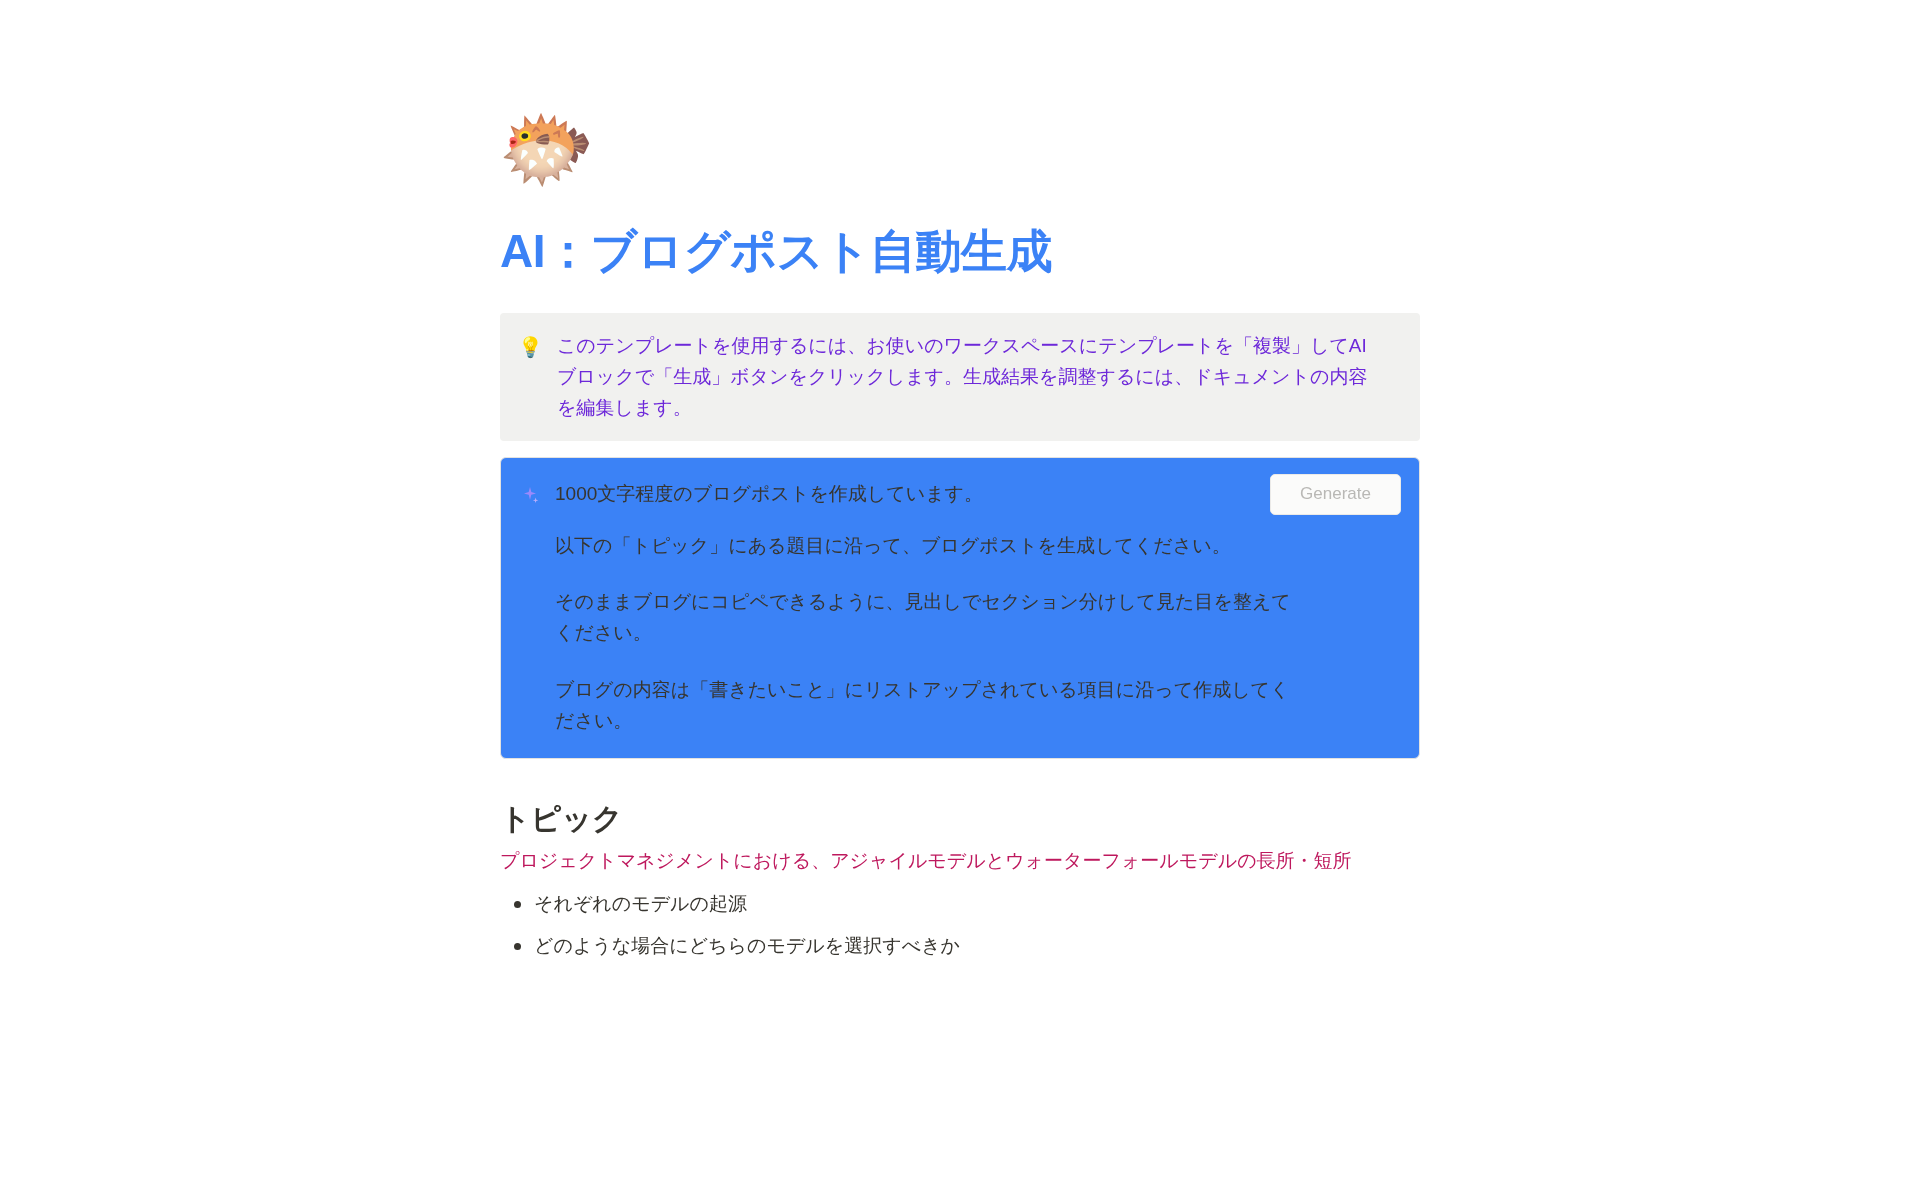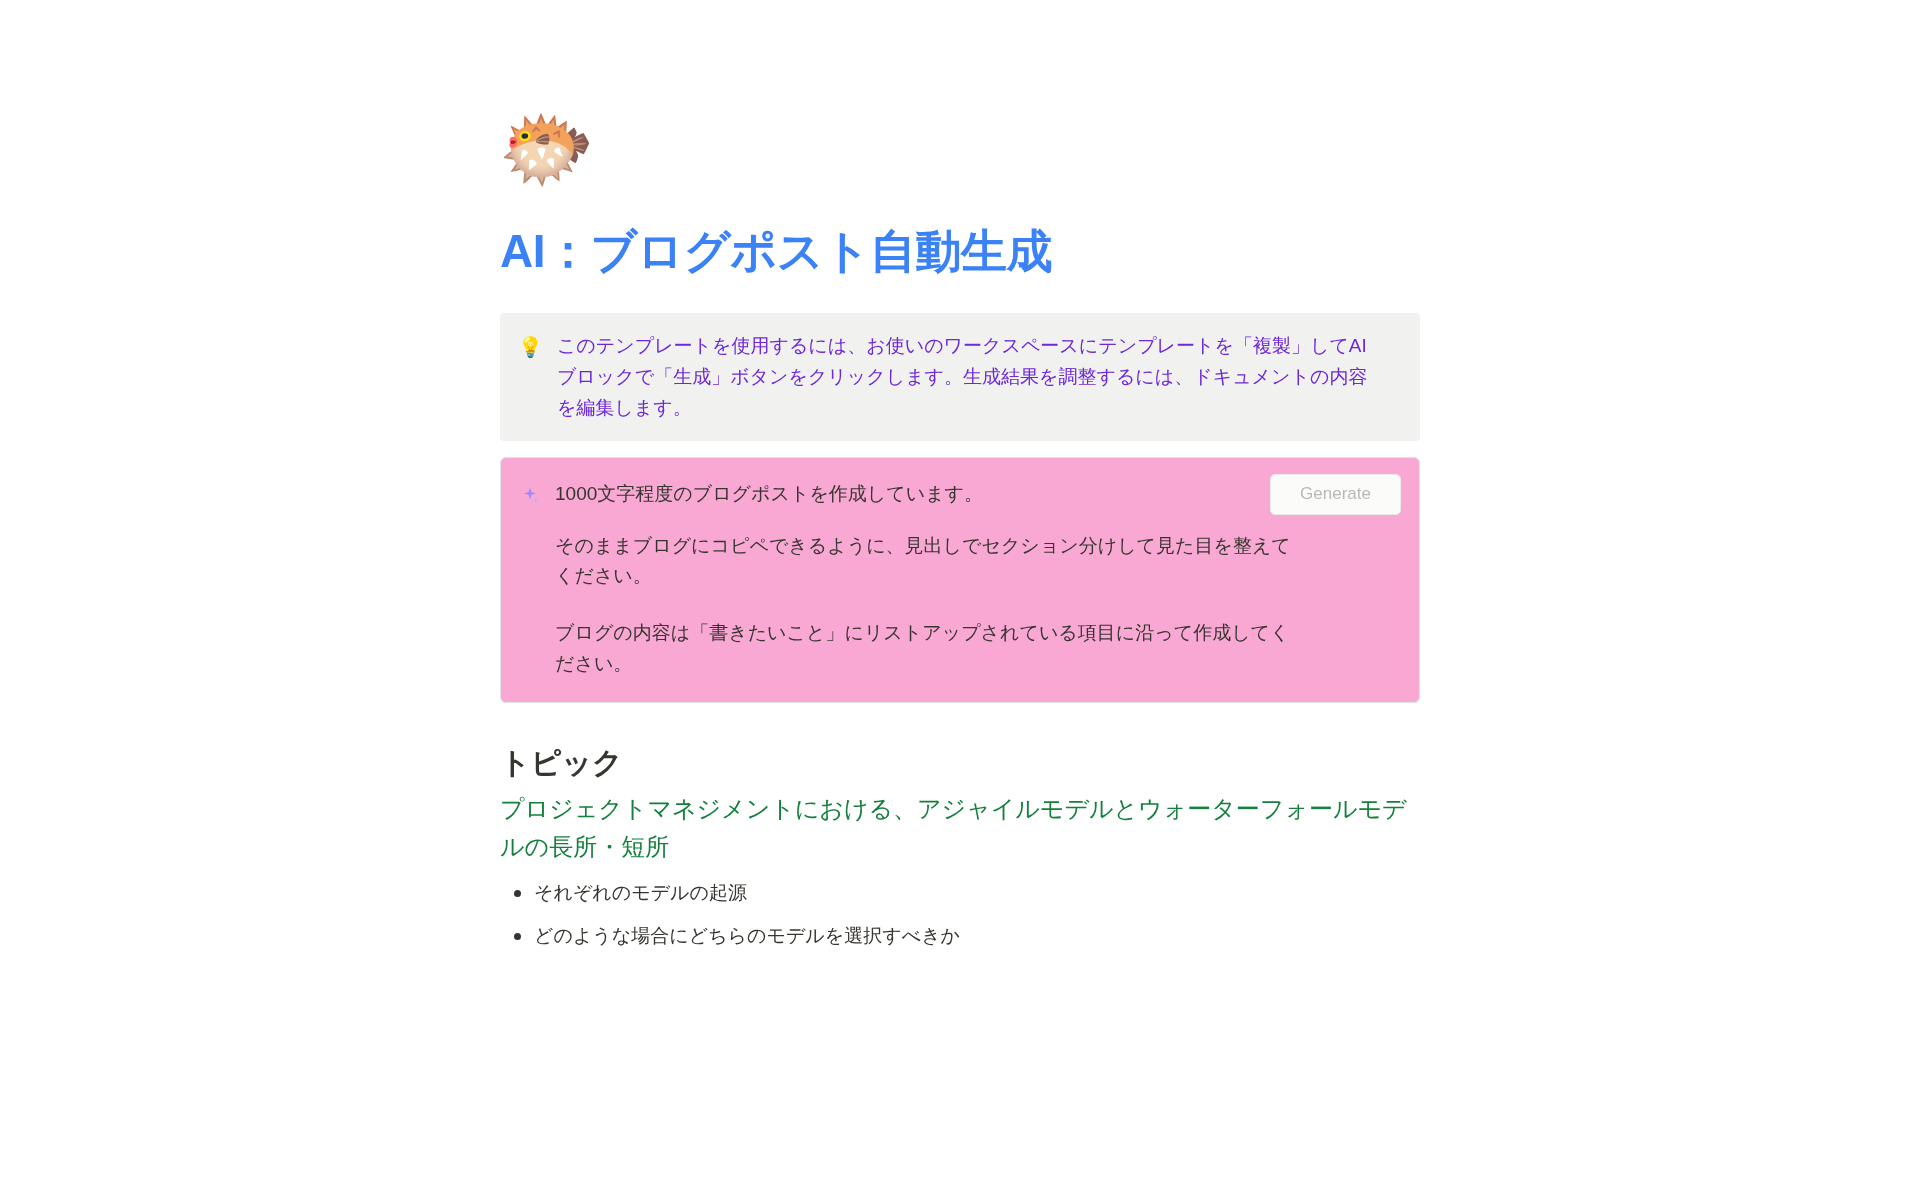--- a/index.html
+++ b/index.html
@@ -72,21 +72,21 @@
     color: #6d28d9;
     max-width: 820px;
   }
 
   
   .ai-block {
     border: 1px solid #e3e2e0;
     border-radius: 6px;
     padding: 16px 18px 22px 18px;
     margin-bottom: 40px;
-    background: #f9a8d4;
+    background: #3b82f6;
   }
   .ai-head {
     display: flex;
     align-items: center;
     gap: 14px;
   }
   .sparkle-icon {
     flex: 0 0 auto;
     width: 22px;
     height: 22px;
@@ -133,24 +133,24 @@
   .h2 {
     font-size: 30px;
     font-weight: bold;
     margin: 34px 0 8px 0;
     line-height: 1.3;
     color: #37352f;
   }
   .h2.first { }
 
   .body-text {
-    font-size: 24px;
+    font-size: 19px;
     line-height: 1.6;
     margin: 6px 0 0 0;
-    color: #15803d;
+    color: #be185d;
   }
 
   
   ul.bullets {
     list-style: none;
     margin: 12px 0 0 0;
     padding: 0;
   }
   ul.bullets li {
     position: relative;
@@ -191,20 +191,21 @@
         <span class="sparkle-icon">
           <svg width="20" height="20" viewBox="0 0 20 20" aria-hidden="true">
             <path d="M10 2 L11.3 7.1 L16 8.4 L11.3 9.7 L10 14.8 L8.7 9.7 L4 8.4 L8.7 7.1 Z" fill="#9b8afb"></path>
             <path d="M15.6 12.6 L16.25 14.7 L18.3 15.35 L16.25 16 L15.6 18.1 L14.95 16 L12.9 15.35 L14.95 14.7 Z" fill="#b9aefc"></path>
           </svg>
         </span>
         <div class="ai-status">1000文字程度のブログポストを作成しています。</div>
         <button class="generate-btn">Generate</button>
       </div>
       <div class="ai-body">
+        <p class="ai-para">以下の「トピック」にある題目に沿って、ブログポストを生成してください。</p>
         <p class="ai-para">そのままブログにコピペできるように、見出しでセクション分けして見た目を整えてください。</p>
         <p class="ai-para">ブログの内容は「書きたいこと」にリストアップされている項目に沿って作成してください。</p>
       </div>
     </div>
 
     <h2 class="h2 first">トピック</h2>
     <p class="body-text">プロジェクトマネジメントにおける、アジャイルモデルとウォーターフォールモデルの長所・短所</p>
 
     <ul class="bullets">
       <li>それぞれのモデルの起源</li>

